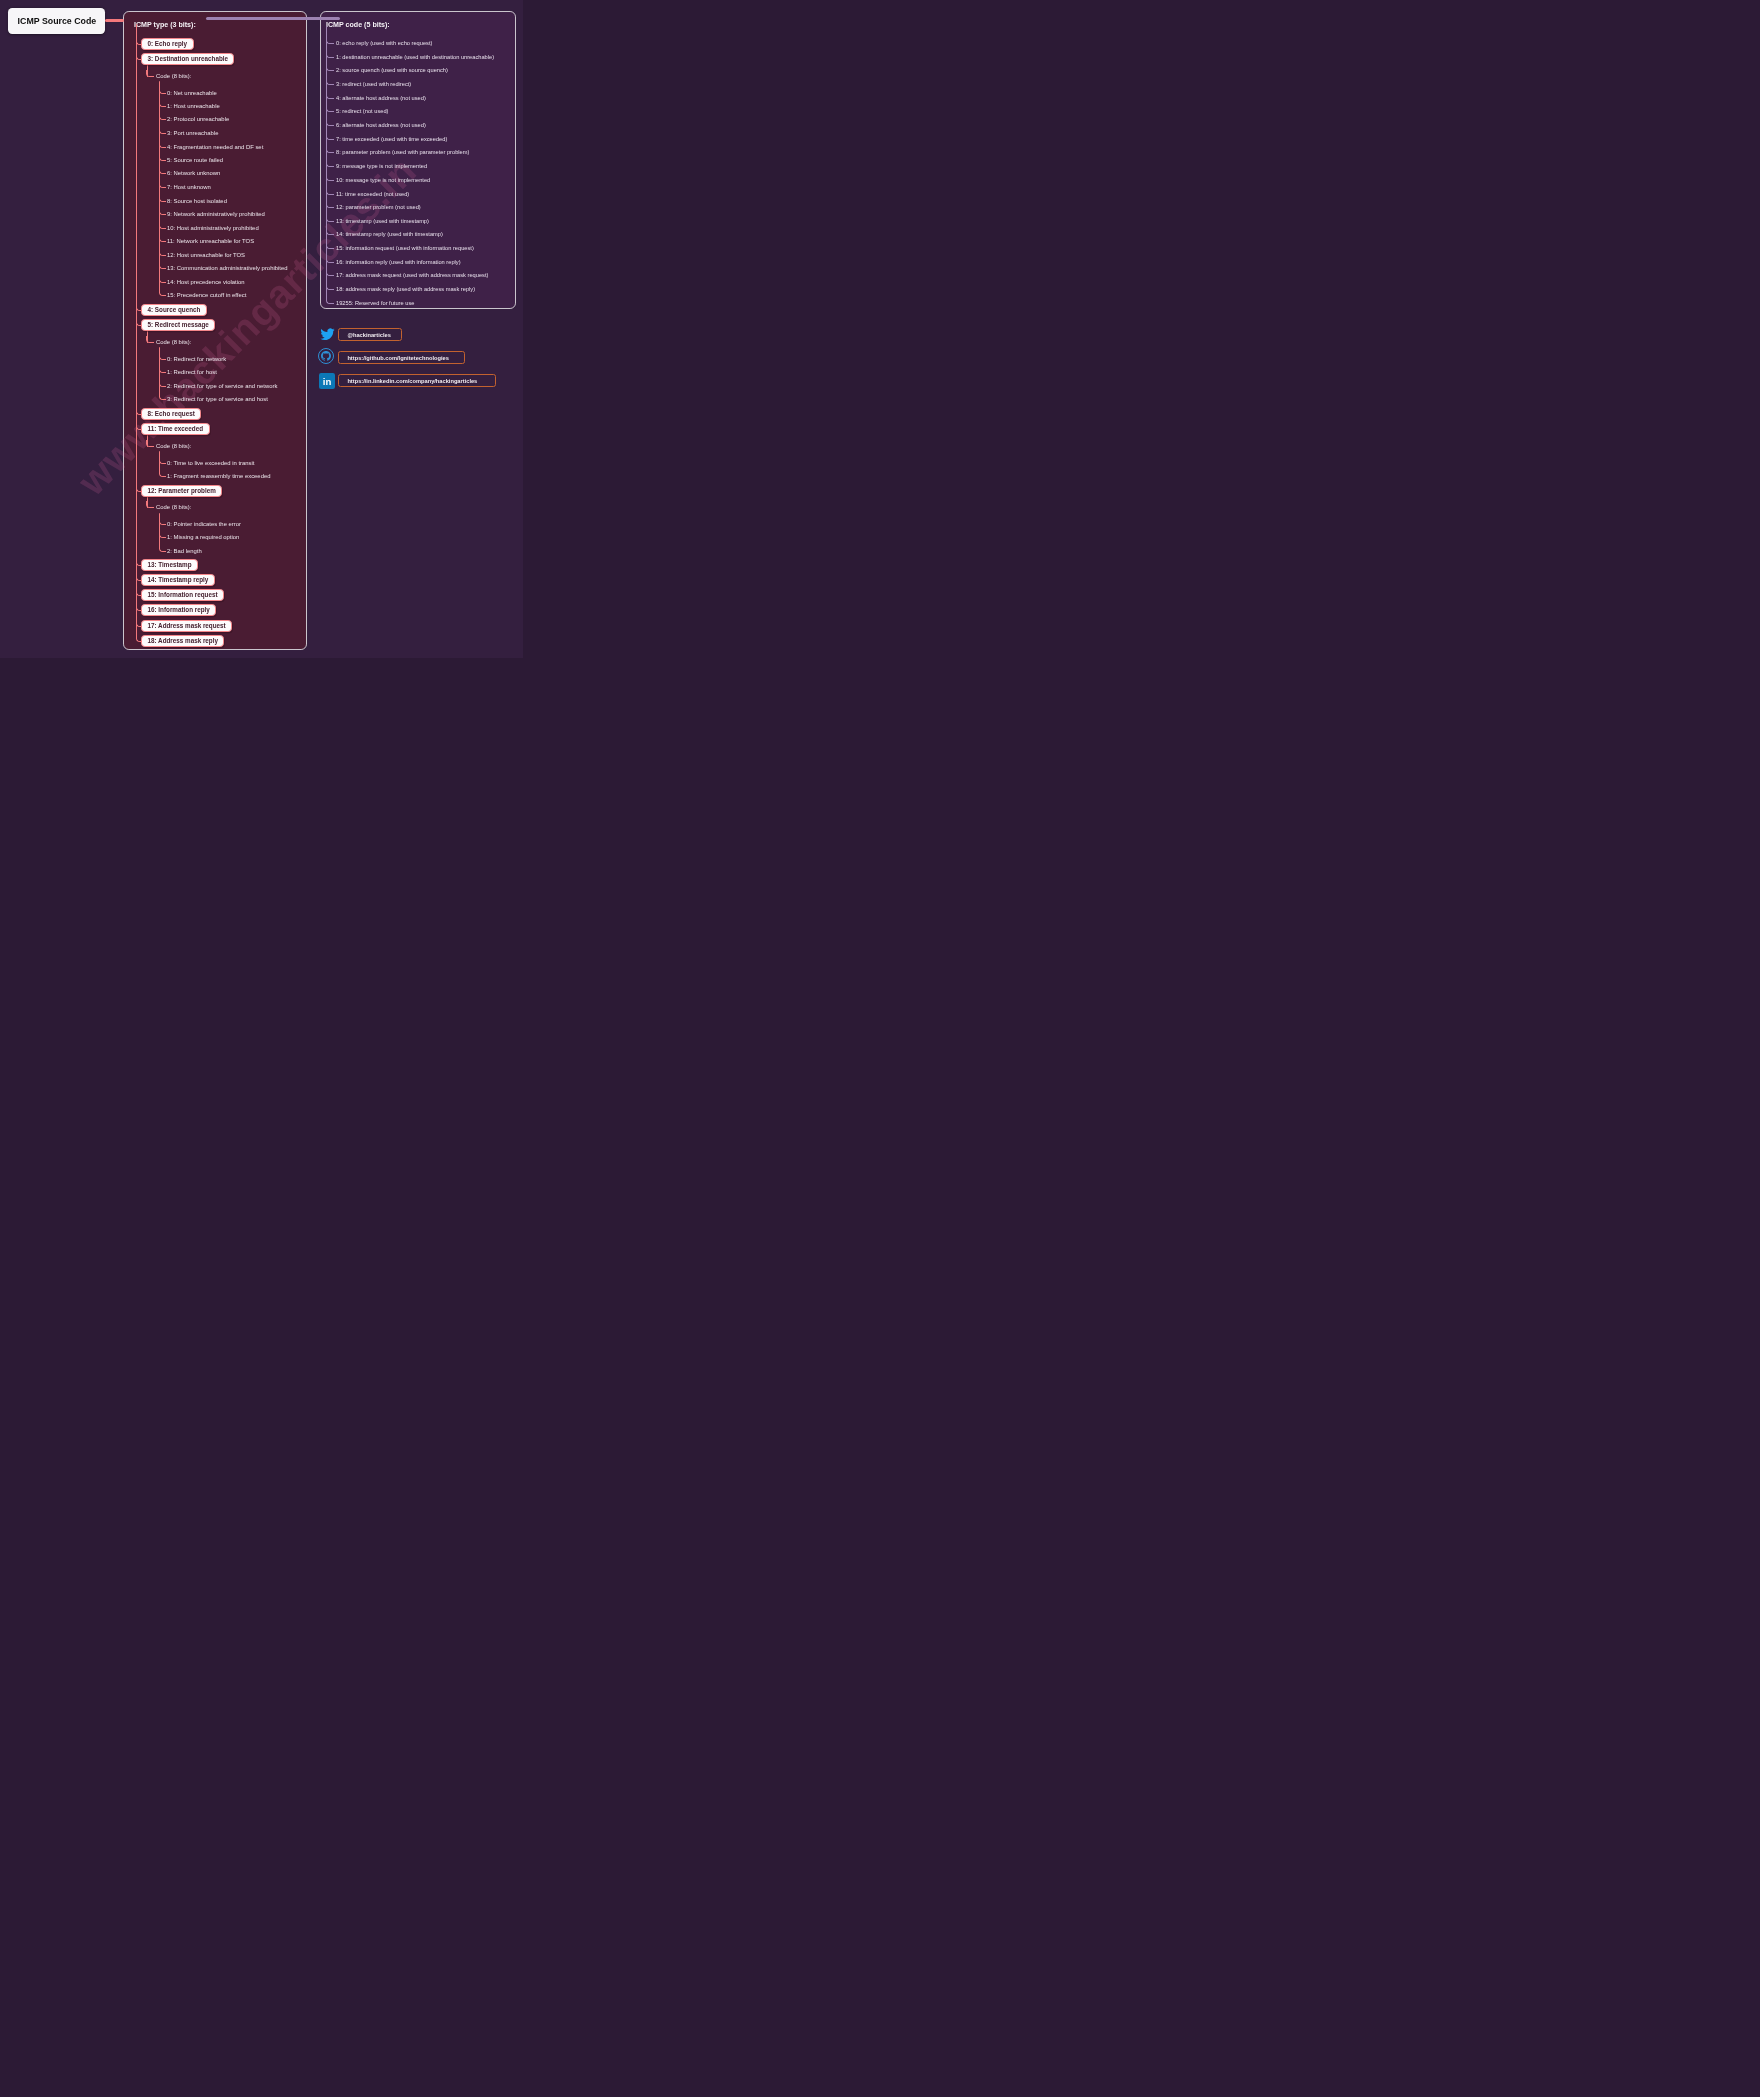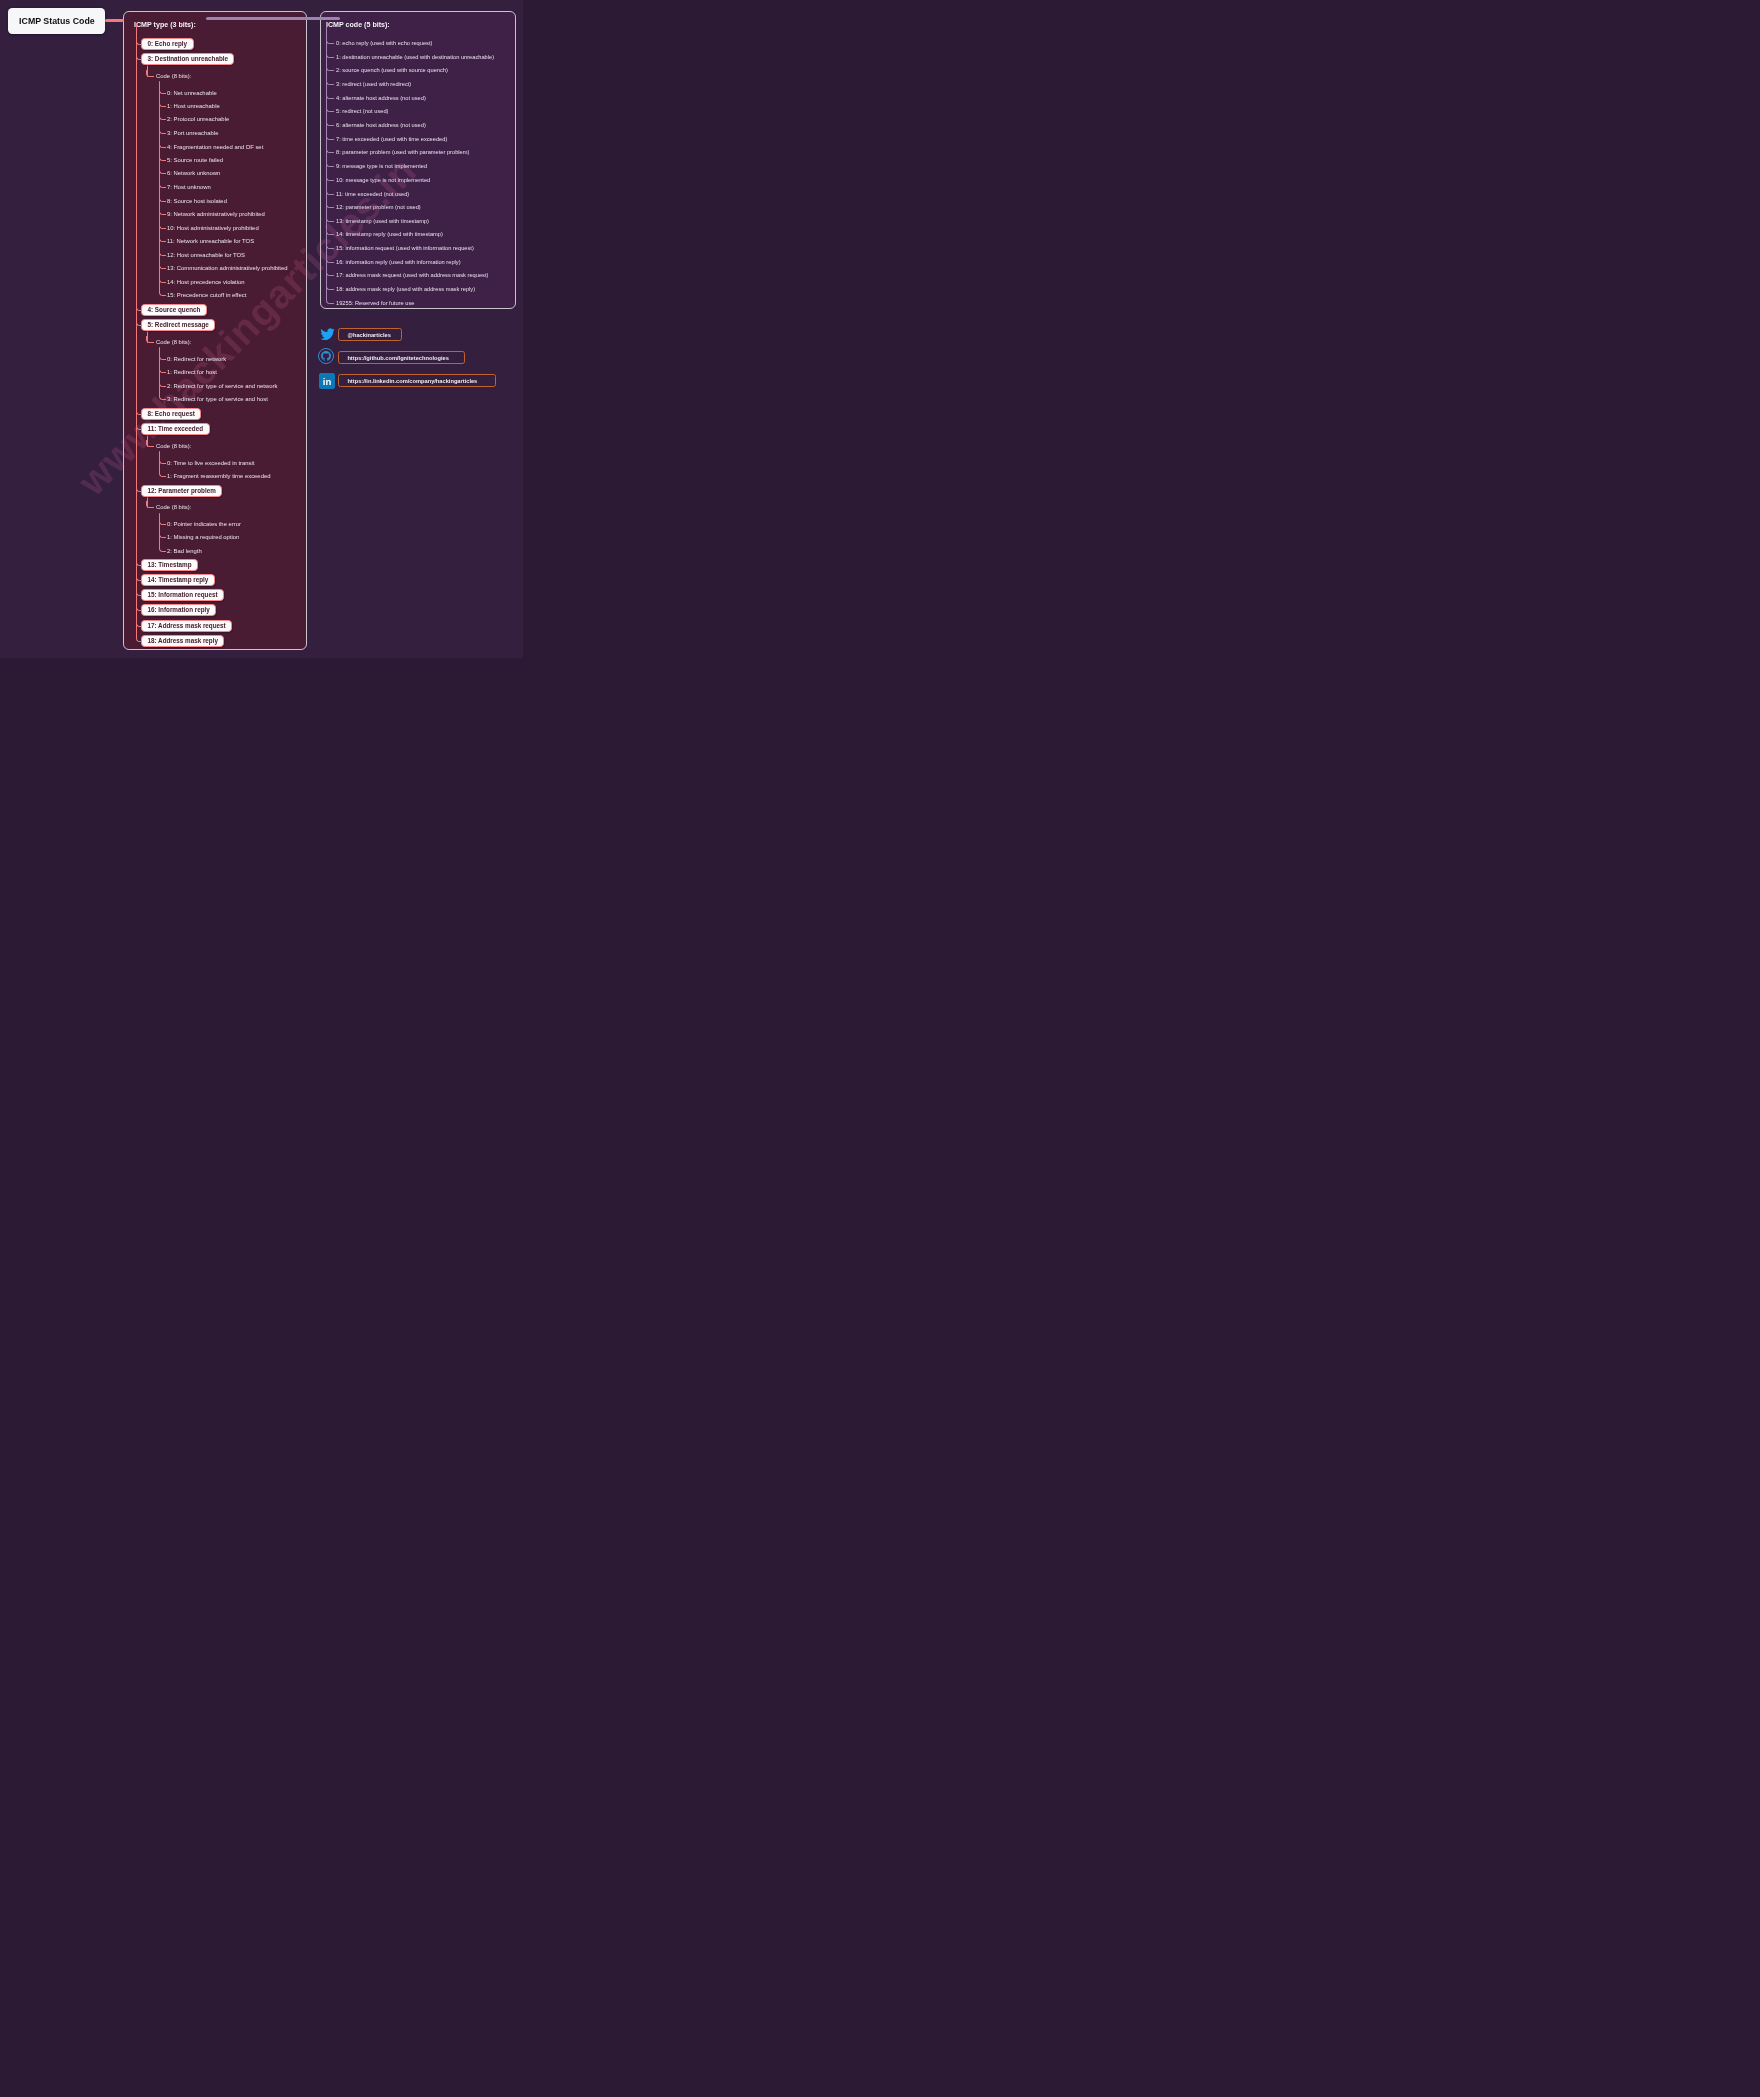--- a/index.html
+++ b/index.html
@@ -58,21 +58,21 @@
   .li-tile span{color:#ffffff;font-weight:bold;font-size:9.6px;letter-spacing:0;}
 </style>
 </head>
 <body>
 
 <div class="page">
 
   <div class="watermark">www.hackingarticles.in</div>
 
   <div class="title-box">
-    <span>ICMP Status Code</span>
+    <span>ICMP Source Code</span>
   </div>
   <div class="conn conn-title"></div>
   <div class="conn conn-header"></div>
 
   <section class="panel left-panel"></section>
   <section class="panel right-panel"></section>
   <h2 class="panel-header lp-header">ICMP type (3 bits):</h2>
   <h2 class="panel-header rp-header">ICMP code (5 bits):</h2>
 
   <div class="trunk sal" style="left:136px;top:24px;height:612px"></div>

